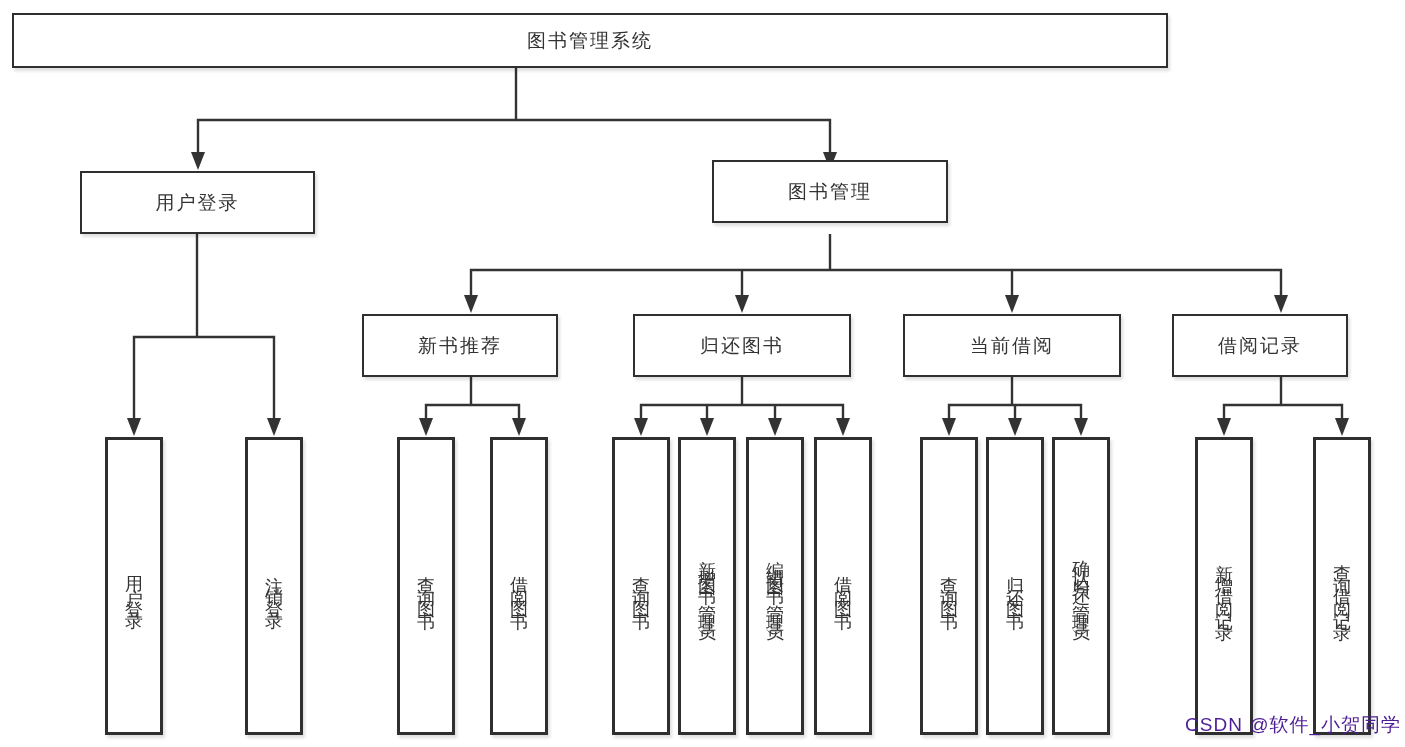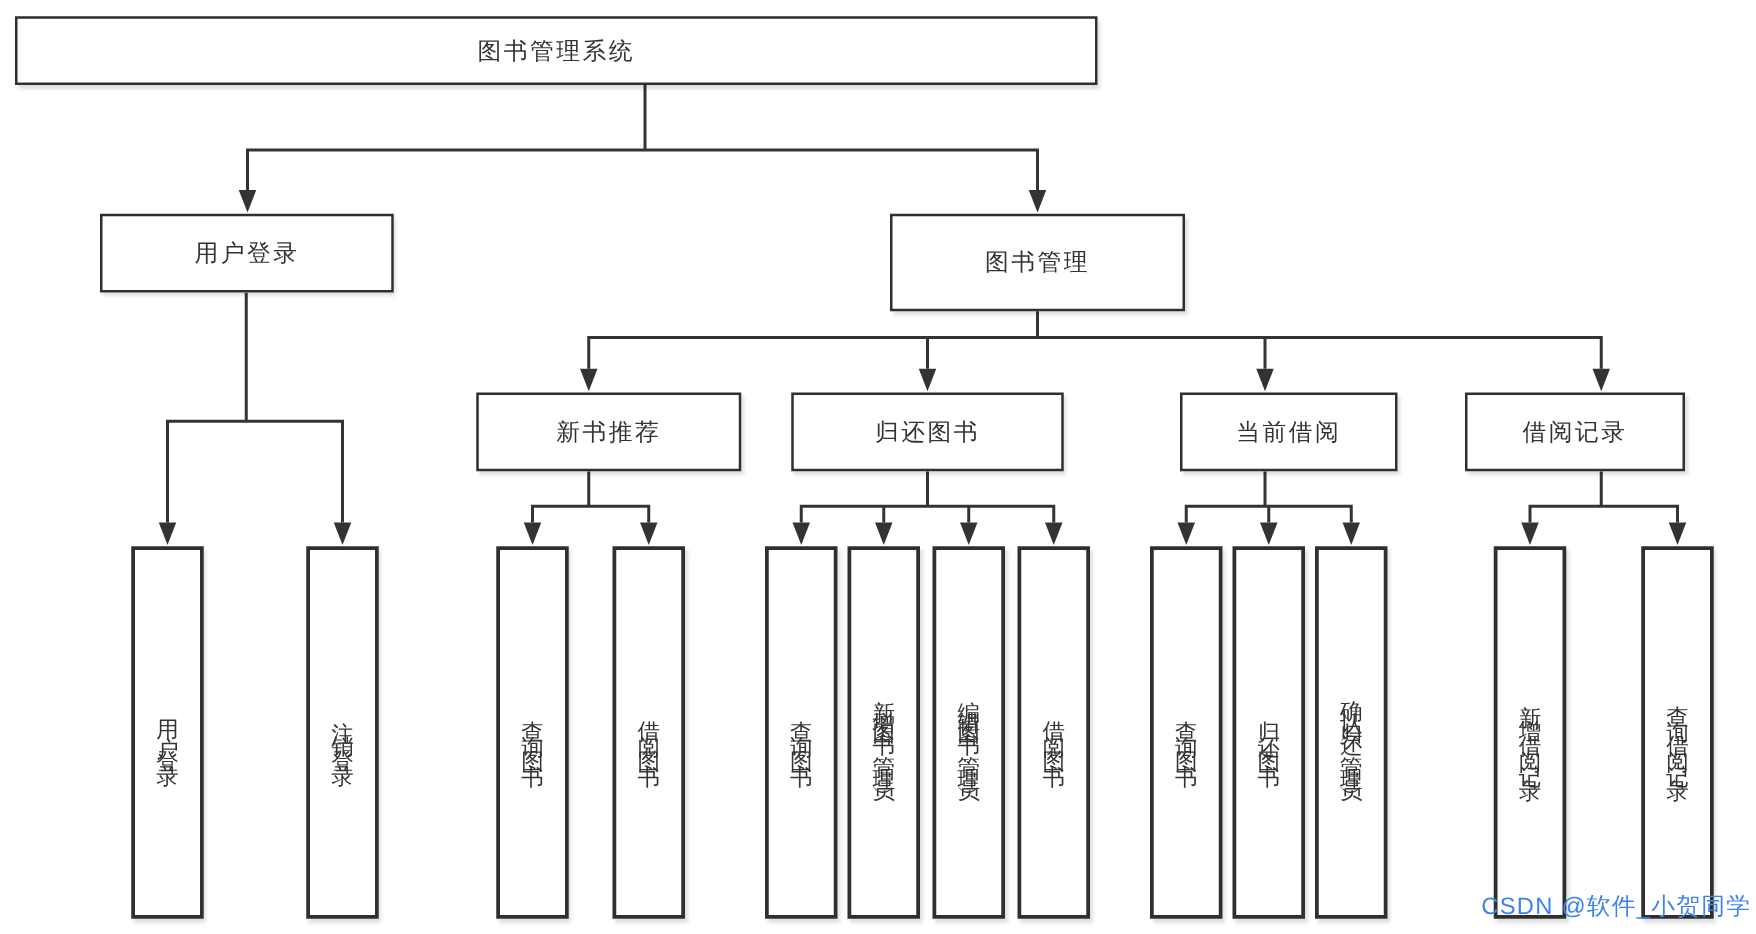--- a/index.html
+++ b/index.html
@@ -39,21 +39,21 @@
     letter-spacing:12px;
     line-height:1;
     color:#333;
     white-space:nowrap;
   }
   .leaf.dense .vtext{letter-spacing:9px;}
   .watermark{
     position:absolute;
     right:4px;top:712px;
     font-size:19px;
-    color:#3b82f6;
+    color:#4c1d95;
     letter-spacing:1px;
     z-index:5;
   }
 </style>
 </head>
 <body>
 
 <div class="canvas">
 
   <svg class="wires" width="1405" height="747" viewBox="0 0 1405 747">
@@ -104,28 +104,28 @@
       <path class="head" d="M1081 436 L1074 418 L1088 418 Z"></path>
     </g>
     <g>
       <path class="wire" d="M1281 377 V405"></path>
       <path class="wire" d="M1224 418 V405 H1342 V418"></path>
       <path class="head" d="M1224 436 L1217 418 L1231 418 Z"></path>
       <path class="head" d="M1342 436 L1335 418 L1349 418 Z"></path>
     </g>
   </svg>
 
-  <div class="hbox" style="left:12px;top:13px;width:866px;height:55px">图书管理系统</div>
+  <div class="hbox" style="left:12px;top:13px;width:1156px;height:55px">图书管理系统</div>
 
   <div class="hbox" style="left:80px;top:171px;width:235px;height:63px">用户登录</div>
-  <div class="hbox" style="left:712px;top:171px;width:236px;height:78px">图书管理</div>
+  <div class="hbox" style="left:712px;top:160px;width:236px;height:63px">图书管理</div>
 
-  <div class="hbox" style="left:381px;top:314px;width:212px;height:63px">新书推荐</div>
+  <div class="hbox" style="left:362px;top:314px;width:196px;height:63px">新书推荐</div>
   <div class="hbox" style="left:633px;top:314px;width:218px;height:63px">归还图书</div>
-  <div class="hbox" style="left:944px;top:314px;width:174px;height:63px">当前借阅</div>
+  <div class="hbox" style="left:903px;top:314px;width:218px;height:63px">当前借阅</div>
   <div class="hbox" style="left:1172px;top:314px;width:176px;height:63px">借阅记录</div>
 
   <div class="leaf" style="left:105px">
     <span class="vtext">用户登录</span>
   </div>
   <div class="leaf" style="left:245px">
     <span class="vtext">注销登录</span>
   </div>
 
   <div class="leaf" style="left:397px">

